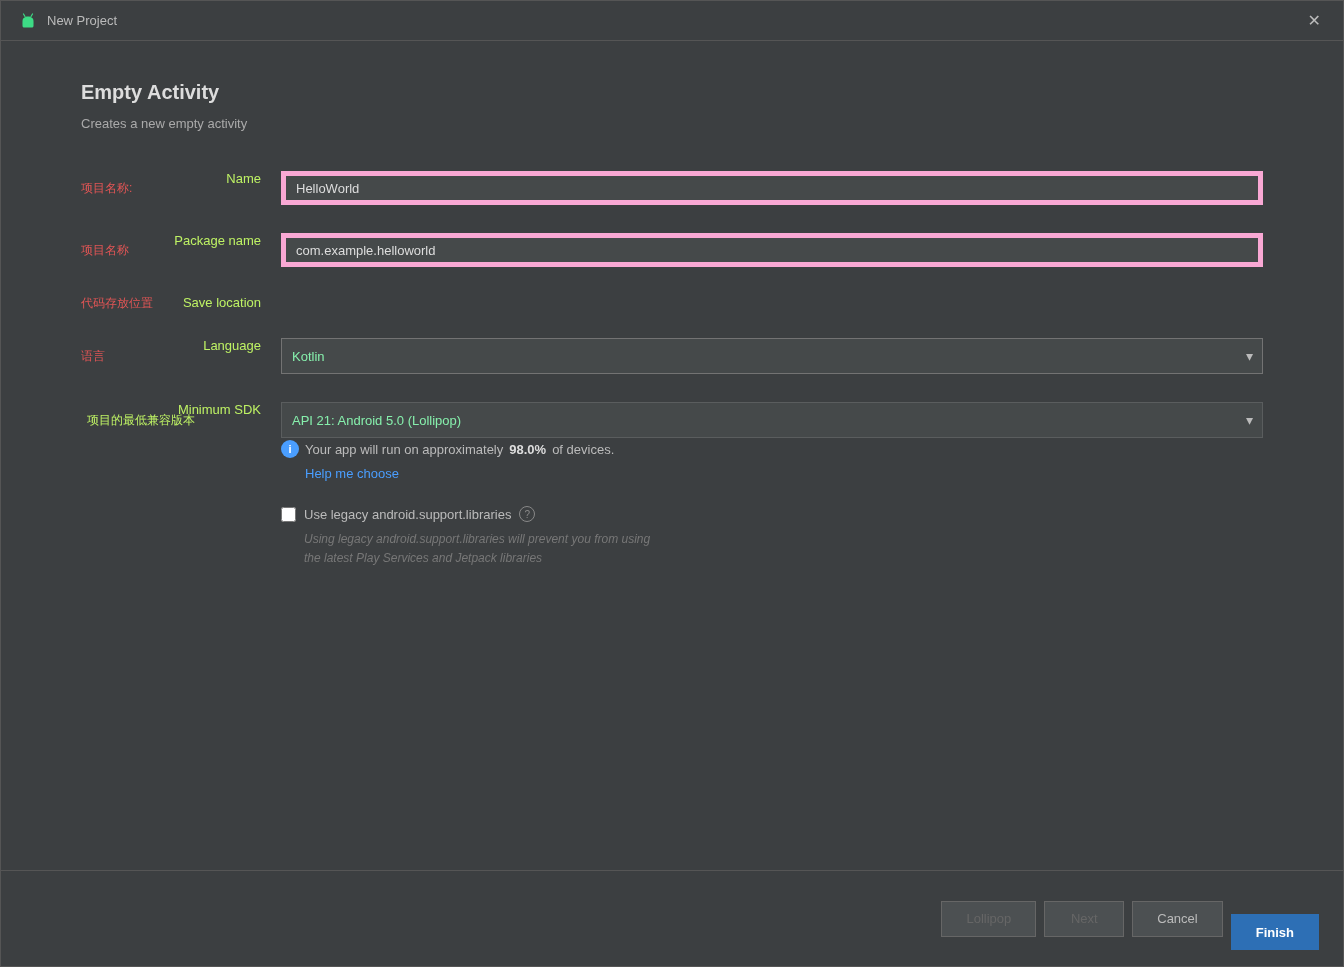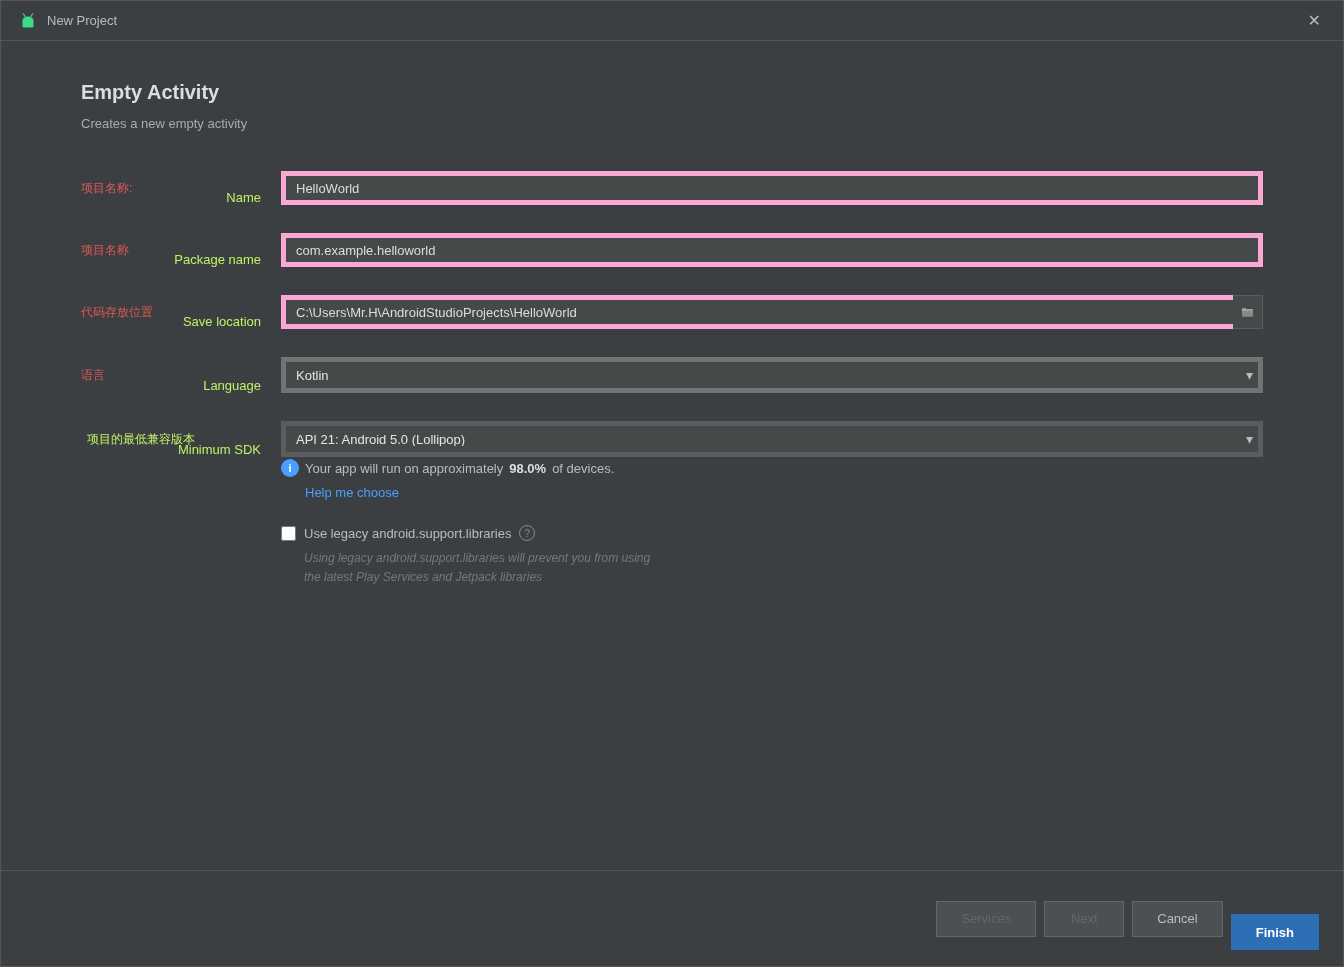--- a/index.html
+++ b/index.html
@@ -77,21 +77,21 @@
     }
 
     .activity-subtitle {
       color: #aaa;
       font-size: 13px;
       margin-bottom: 40px;
     }
 
     .form-row {
       display: flex;
-      align-items: flex-end;
+      align-items: flex-start;
       margin-bottom: 28px;
       position: relative;
     }
 
     .label-container {
       width: 200px;
       display: flex;
       align-items: center;
       justify-content: flex-end;
       padding-right: 20px;
@@ -138,22 +138,22 @@
       cursor: pointer;
       display: flex;
       align-items: center;
       justify-content: center;
       width: 30px;
     }
 
     .select-input {
       width: 100%;
       background: #45494a;
-      border: 5px solid #737373;
-      color: #e5e5e5;
+      border: 1px solid #737373;
+      color: #86efac;
       font-size: 13px;
       padding: 6px 10px;
       outline: none;
       height: 36px;
       appearance: none;
       -webkit-appearance: none;
       cursor: pointer;
     }
 
     .select-wrapper {
@@ -347,31 +347,20 @@
       </div>
       <div class="input-container">
         <input type="text" class="text-input" value="com.example.helloworld" style="">
       </div>
     </div>
 
     <div class="form-row" style="position:relative;">
       <span class="annotation" style="left:0; top:50%; transform:translateY(-50%); color:#e05555; font-size:12px; position:absolute;">代码存放位置</span>
       <div class="label-container">
         <label class="field-label">Save location</label>
-      </div>
-      <div class="input-container">
-        <div class="input-with-browse">
-          <input type="text" class="text-input" value="C:\Users\Mr.H\AndroidStudioProjects\HelloWorld" style="">
-          <button class="browse-btn">
-            <svg width="14" height="14" viewBox="0 0 14 14" fill="none">
-              <rect x="1" y="4" width="12" height="8" rx="1" fill="#888"></rect>
-              <path d="M1 6 L1 4 Q1 3 2 3 L5 3 L6 4 L13 4 L13 5 Z" fill="#aaa"></path>
-            </svg>
-          </button>
-        </div>
       </div>
     </div>
 
     <div class="form-row" style="position:relative;">
       <span class="annotation" style="left:0; top:50%; transform:translateY(-50%); color:#e05555; font-size:12px; position:absolute;">语言</span>
       <div class="label-container">
         <label class="field-label">Language</label>
       </div>
       <div class="input-container">
         <div class="select-wrapper">
@@ -416,18 +405,18 @@
       <div class="question-icon">?</div>
     </div>
 
     <div class="checkbox-description">
       <div>Using legacy android.support.libraries will prevent you from using</div>
       <div>the latest Play Services and Jetpack libraries</div>
     </div>
   </div>
 
   <div class="footer">
-    <button class="btn btn-disabled">Services</button>
+    <button class="btn btn-disabled">Lollipop</button>
     <button class="btn btn-disabled">Next</button>
     <button class="btn">Cancel</button>
     <button class="btn btn-primary">Finish</button>
   </div>
 </div>
 
 </body></html>

